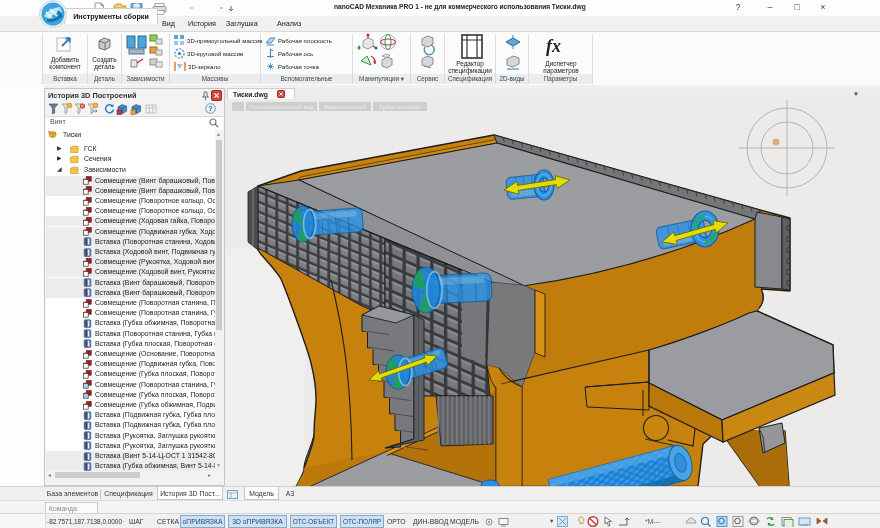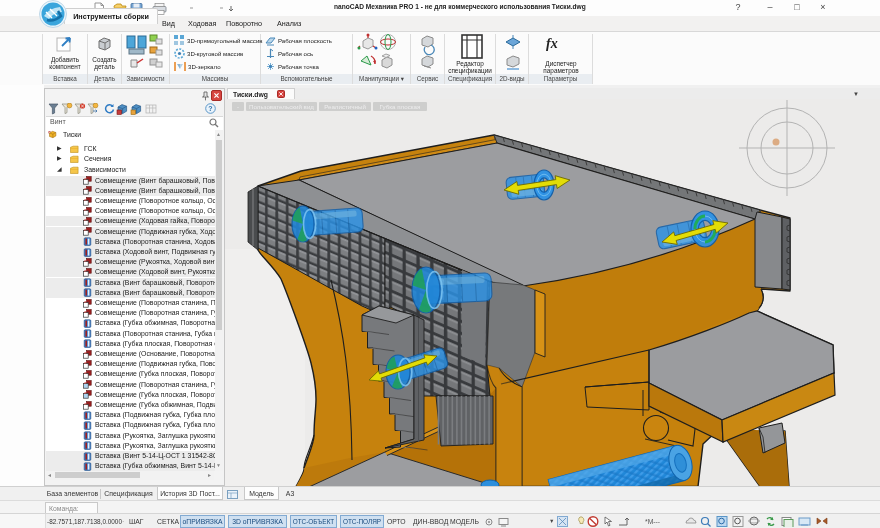--- a/index.html
+++ b/index.html
@@ -69,22 +69,22 @@
       <rect x="61" y="1.5" width="9" height="3" fill="#f5f5f5" stroke="#8a8a8a" stroke-width="0.7"></rect>
       <rect x="61" y="8.5" width="9" height="4" fill="#fdfdfd" stroke="#8a8a8a" stroke-width="0.7"></rect>
       <path d="M96 6 l3 0" stroke="#999" stroke-width="1"></path>
       <path d="M126 6 l3 0" stroke="#999" stroke-width="1"></path>
       <path d="M137 4 l0 5 M135 7 l2 2 2-2" fill="none" stroke="#666" stroke-width="1"></path>
     </svg>
 
   <div id="menurow" class="abs"></div>
   <div id="activetab" class="abs">Инструменты сборки</div>
   <div class="abs menutab" style="left:162px;">Вид</div>
-  <div class="abs menutab" style="left:188px;">Ходовая</div>
-  <div class="abs menutab" style="left:226px;">Поворотно</div>
+  <div class="abs menutab" style="left:188px;">История</div>
+  <div class="abs menutab" style="left:226px;">Заглушка</div>
   <div class="abs menutab" style="left:277px;">Анализ</div>
 
   <svg class="abs" style="left:36px;top:0px;" width="34" height="30" viewBox="0 0 34 30">
     <circle cx="17" cy="14" r="13.5" fill="#e8f4fb" stroke="#c0d8e8" stroke-width="1"></circle>
     <circle cx="17" cy="14" r="11.5" fill="#3aa5dc"></circle>
     <path d="M8 16 Q13 8 24 7 L26 12 Q18 12 13 19 Z" fill="#bfe4f5"></path>
     <path d="M11 20 Q18 22 25 16 L22 11" fill="none" stroke="#1470a8" stroke-width="2.5"></path>
     <path d="M10 12 l6 6 M14 9 l7 7" stroke="#fff" stroke-width="1.4" fill="none"></path>
   </svg>
 
@@ -203,28 +203,29 @@
     </svg>
     <div class="abs rtext" style="left:445px;top:28px;width:50px;">Редактор<br>спецификации</div>
 
     <svg class="abs" style="left:505px;top:2px;" width="16" height="38" viewBox="0 0 16 38">
       <path d="M1 8 l7-4 7 4 -7 4 z" fill="#6aa5d8" stroke="#2a6a9a"></path>
       <path d="M8 4 l0-3 M8 12 l0 3" stroke="#4a88b8"></path>
       <path d="M2 25 l6-3 6 2 0 6 -6 3 -6-2 z" fill="#d5d8db" stroke="#8a8a8a"></path>
       <path d="M2 35 l12 0" stroke="#6aa5d8" stroke-width="1.5"></path>
     </svg>
 
-    <div class="abs" style="left:546px;top:4px;width:30px;font-size:14px;font-style:italic;font-weight:bold;color:#222;font-family:'Liberation Serif',serif;">fx</div>
+    <div class="abs" style="left:546px;top:4px;width:30px;font-size:18px;font-style:italic;font-weight:bold;color:#222;font-family:'Liberation Serif',serif;">fx</div>
     <div class="abs rtext" style="left:531px;top:28px;width:60px;">Диспетчер<br>параметров</div>
   </div>
 
   <div class="abs" style="left:0;top:85px;width:44px;height:415px;background:#fdfdfd;"></div>
   <div class="abs" style="left:44px;top:85px;width:836px;height:3px;background:#f0f0f0;"></div>
 
   <div id="panel" class="abs">
+    <div id="ptitle" class="abs">История 3D Построений</div>
     <svg class="abs" style="left:156px;top:2px;" width="9" height="10" viewBox="0 0 9 10">
         <path d="M3 1 l3 0 0 4 1.5 1 -6 0 1.5-1 z M4.5 6 l0 3.4" fill="#e8e8e8" stroke="#555" stroke-width="0.8"></path>
       </svg>
     <svg class="abs" style="left:166px;top:1px;" width="11" height="11" viewBox="0 0 11 11">
         <rect x="0.5" y="0.5" width="10" height="10" rx="1.5" fill="#d64541" stroke="#a82a26"></rect>
         <path d="M3.4 3.4 l4.2 4.2 M7.6 3.4 l-4.2 4.2" stroke="#fff" stroke-width="1.2"></path>
       </svg>
     <div id="ptools" class="abs">
       <svg class="abs" style="left:3px;top:1px;" width="150" height="12" viewBox="0 0 150 12">
 

